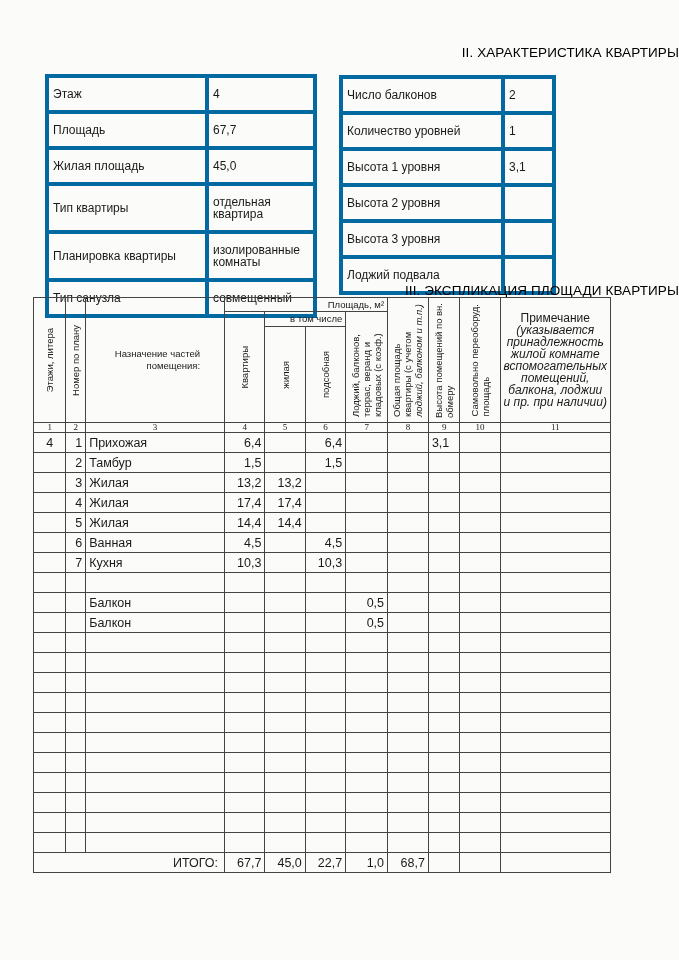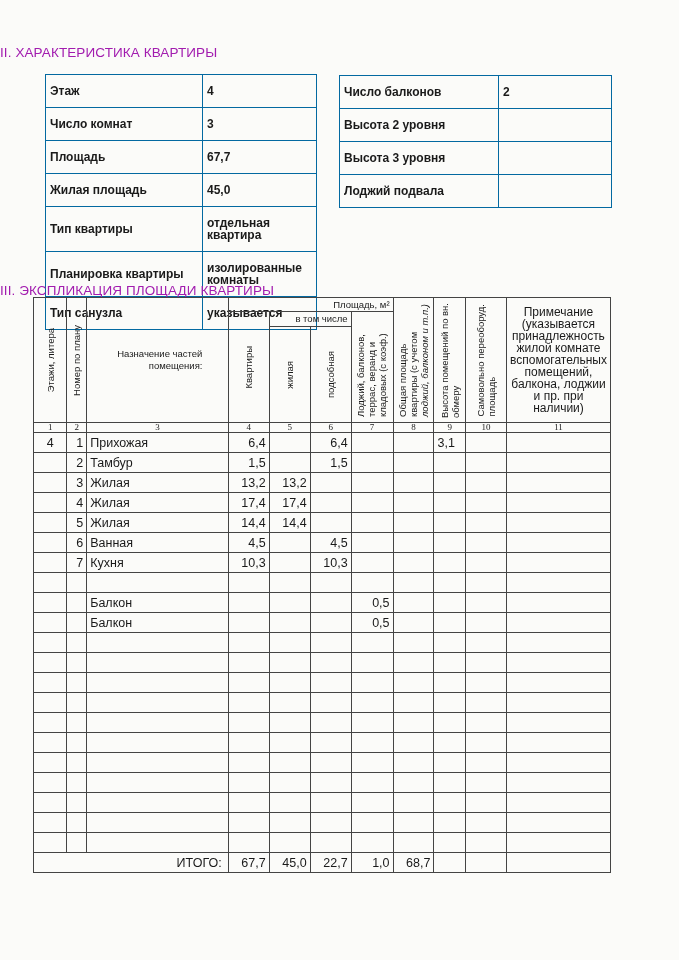--- a/index.html
+++ b/index.html
@@ -5,38 +5,37 @@
   html, body { margin: 0; padding: 0; }
   body {
     width: 679px; height: 960px;
     background: #fbfbf9;
     font-family: "Liberation Sans", sans-serif;
     color: #1a1a1a;
     position: relative;
     overflow: hidden;
   }
   .sec-title {
-    position: absolute; left: 0; width: 679px; text-align: left;
-    font-size: 13.5px; letter-spacing: 0.1px; color: #a21caf;
+    position: absolute; left: 0; width: 679px; text-align: right;
+    font-size: 13.5px; letter-spacing: 0.1px; color: #000000;
   }
   #t2 { top: 45px; }
   #t3 { top: 283px; }
 
   table.char {
     position: absolute; border-collapse: collapse;
     font-size: 12px;
   }
   table.char td {
-    border: 1px solid #0369a1; padding: 10px 4px; vertical-align: middle;
+    border: 4px solid #0369a1; padding: 10px 4px; vertical-align: middle;
     line-height: 12px;
-    font-weight: bold;
   }
   #charL { left: 45px; top: 74px; width: 272px; }
   #charL td.k { width: 148px; }
-  #charR { left: 339px; top: 75px; width: 273px; }
+  #charR { left: 339px; top: 75px; width: 217px; }
   #charR td.k { width: 150px; }
 
   table.expl {
     position: absolute; left: 33px; top: 297px; width: 578px;
     border-collapse: collapse; font-size: 12.5px;
   }
   table.expl td {
     border: 1px solid #444; padding: 0 3px; vertical-align: middle;
   }
   .vert {
@@ -57,51 +56,55 @@
 
 <div id="t2" class="sec-title">II. ХАРАКТЕРИСТИКА КВАРТИРЫ</div>
 
 <table id="charL" class="char">
   <tbody>
       <tr style="height:19px">
         <td class="k">Этаж</td>
         <td>4</td>
       </tr>
   <tr style="height:19px">
-        <td class="k">Число комнат</td>
-        <td>3</td>
-      </tr>
-  <tr style="height:19px">
         <td class="k">Площадь</td>
         <td>67,7</td>
       </tr>
   <tr style="height:19px">
         <td class="k">Жилая площадь</td>
         <td>45,0</td>
       </tr>
   <tr style="height:27px">
         <td class="k">Тип квартиры</td>
         <td>отдельная квартира</td>
       </tr>
   <tr style="height:39px">
         <td class="k">Планировка квартиры</td>
         <td>изолированные комнаты</td>
       </tr>
   <tr style="height:19px">
         <td class="k">Тип санузла</td>
-        <td>указывается</td>
+        <td>совмещенный</td>
       </tr>
 </tbody>
   </table>
 
 <table id="charR" class="char">
   <tbody>
       <tr style="height:19px">
         <td class="k">Число балконов</td>
         <td>2</td>
+      </tr>
+  <tr style="height:19px">
+        <td class="k">Количество уровней</td>
+        <td>1</td>
+      </tr>
+  <tr style="height:19px">
+        <td class="k">Высота 1 уровня</td>
+        <td>3,1</td>
       </tr>
   <tr style="height:19px">
         <td class="k">Высота 2 уровня</td>
         <td></td>
       </tr>
   <tr style="height:27px">
         <td class="k">Высота 3 уровня</td>
         <td></td>
       </tr>
   <tr style="height:27px">
@@ -143,21 +146,21 @@
       <div class="vert"><span>Общая площадь</span><br><span>квартиры (с учетом</span><br><i>лоджий, балконом и т.п.)</i></div>
     </td>
     <td rowspan="3">
       <div class="vert"><span>Высота помещений по вн.</span><br><span>обмеру</span></div>
     </td>
     <td rowspan="3">
       <div class="vert"><span>Самовольно переоборуд.</span><br><span>площадь</span></div>
     </td>
     <td rowspan="3" class="note">
       <div>Примечание</div>
-      <div style="">(указывается принадлежность жилой комнате вспомогательных помещений, балкона, лоджии и пр. при наличии)</div>
+      <div style="font-style:italic">(указывается принадлежность жилой комнате вспомогательных помещений, балкона, лоджии и пр. при наличии)</div>
     </td>
   </tr>
   <tr style="height:14px">
     <td rowspan="2">
           <div class="vert">Квартиры</div>
         </td>
     <td colspan="2" class="hdr-small">в том числе</td>
     <td rowspan="2">
           <div class="vert" style="white-space:normal;height:100px;width:34px">Лоджий, балконов, террас, веранд и кладовых (с коэф.)</div>
         </td>

